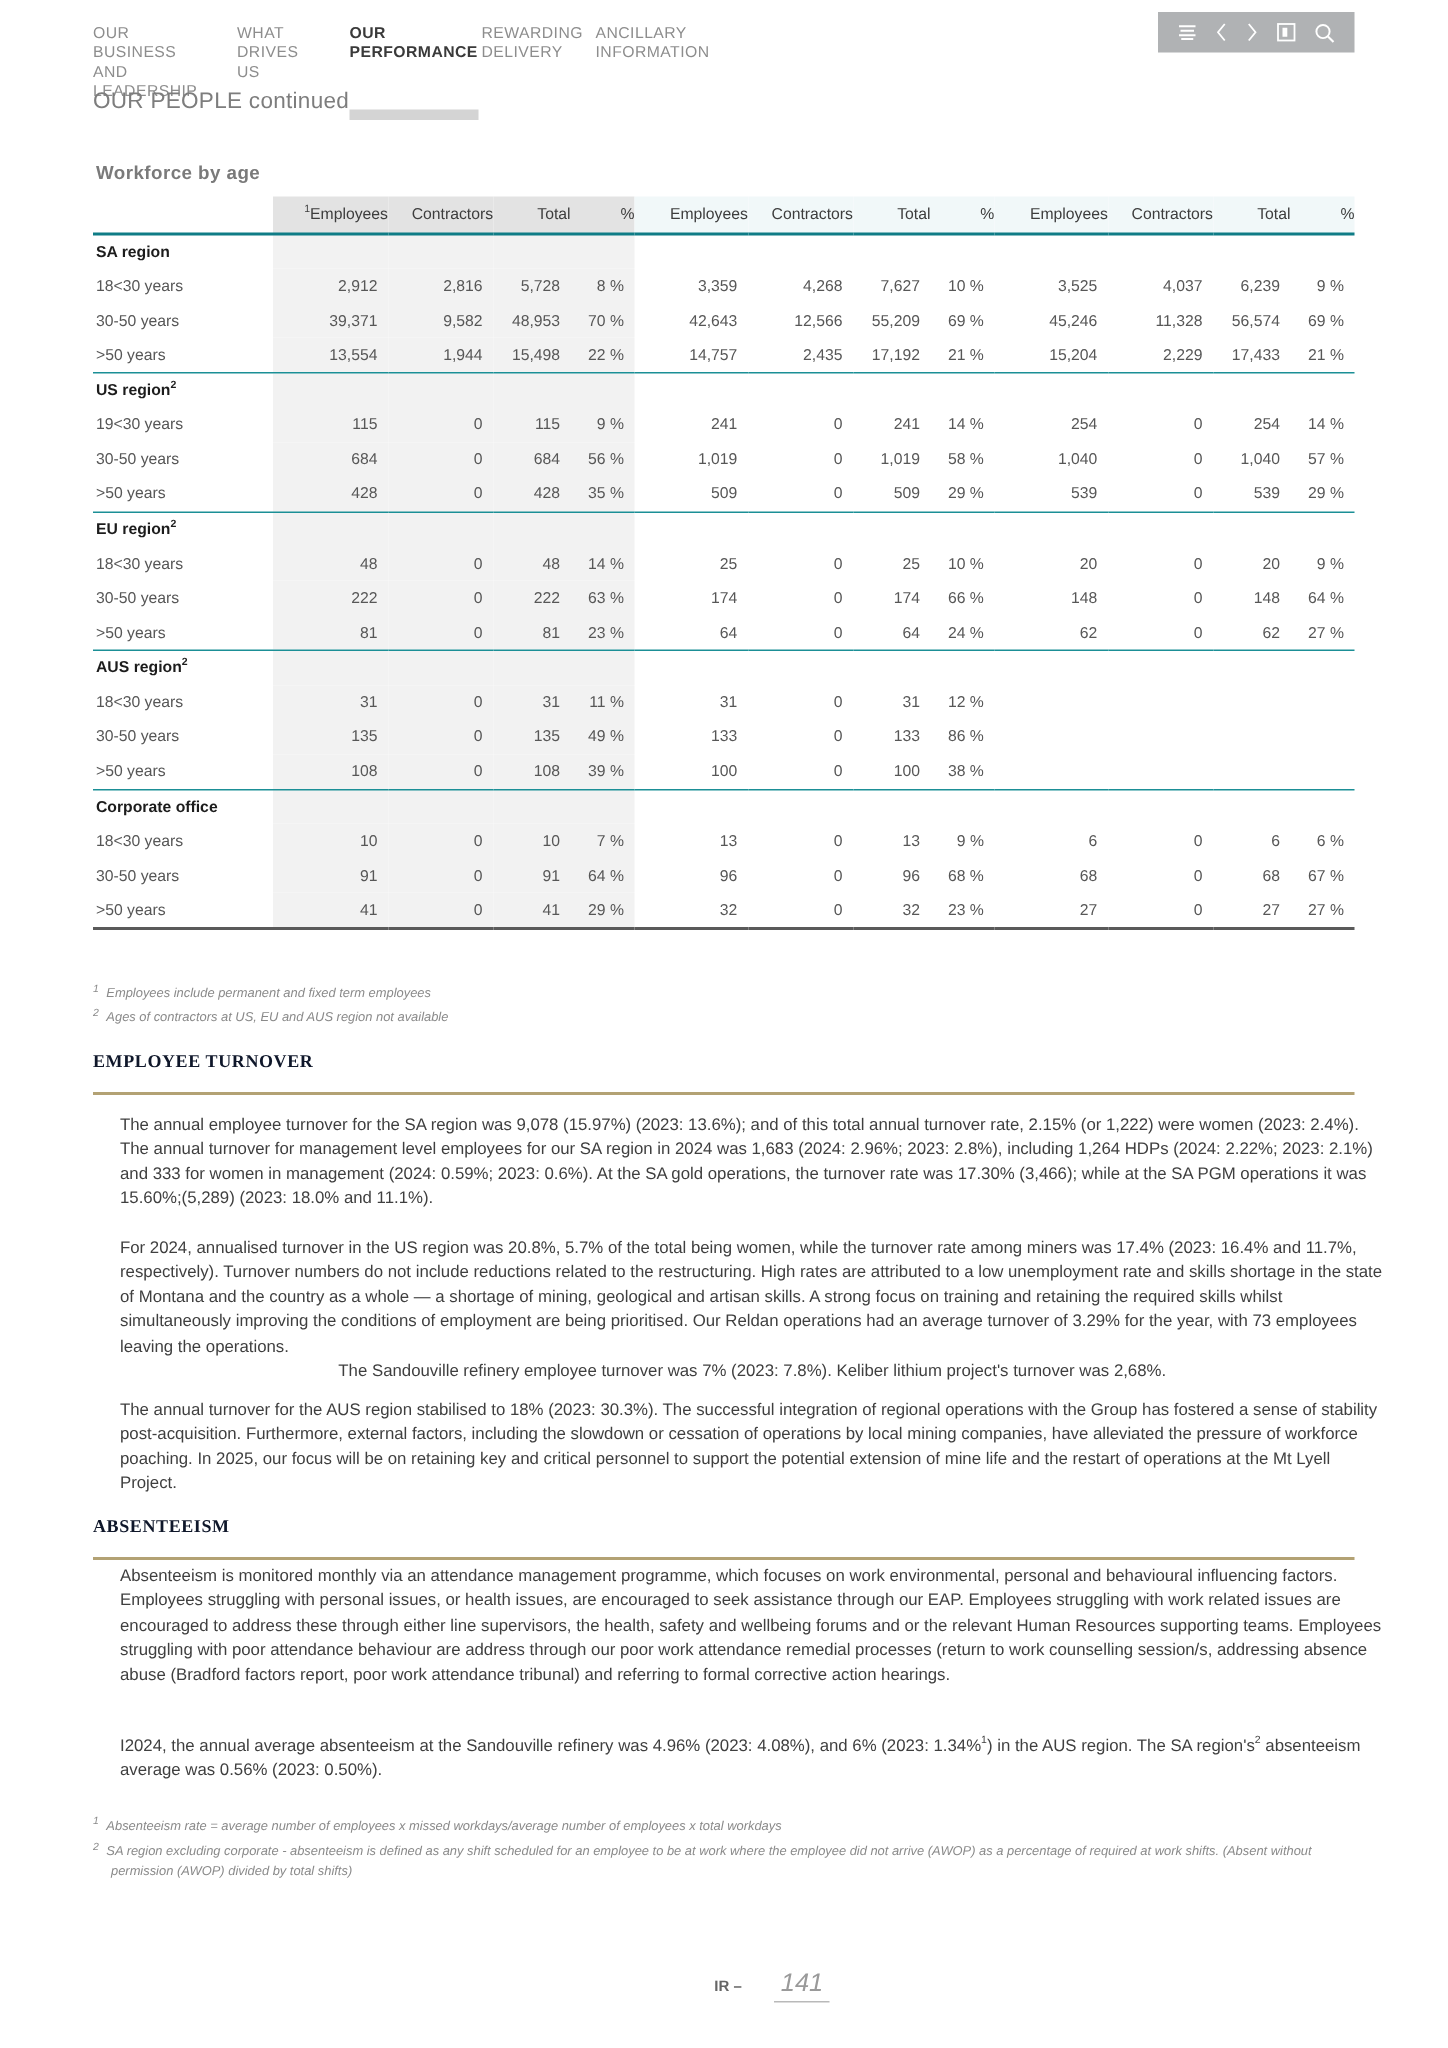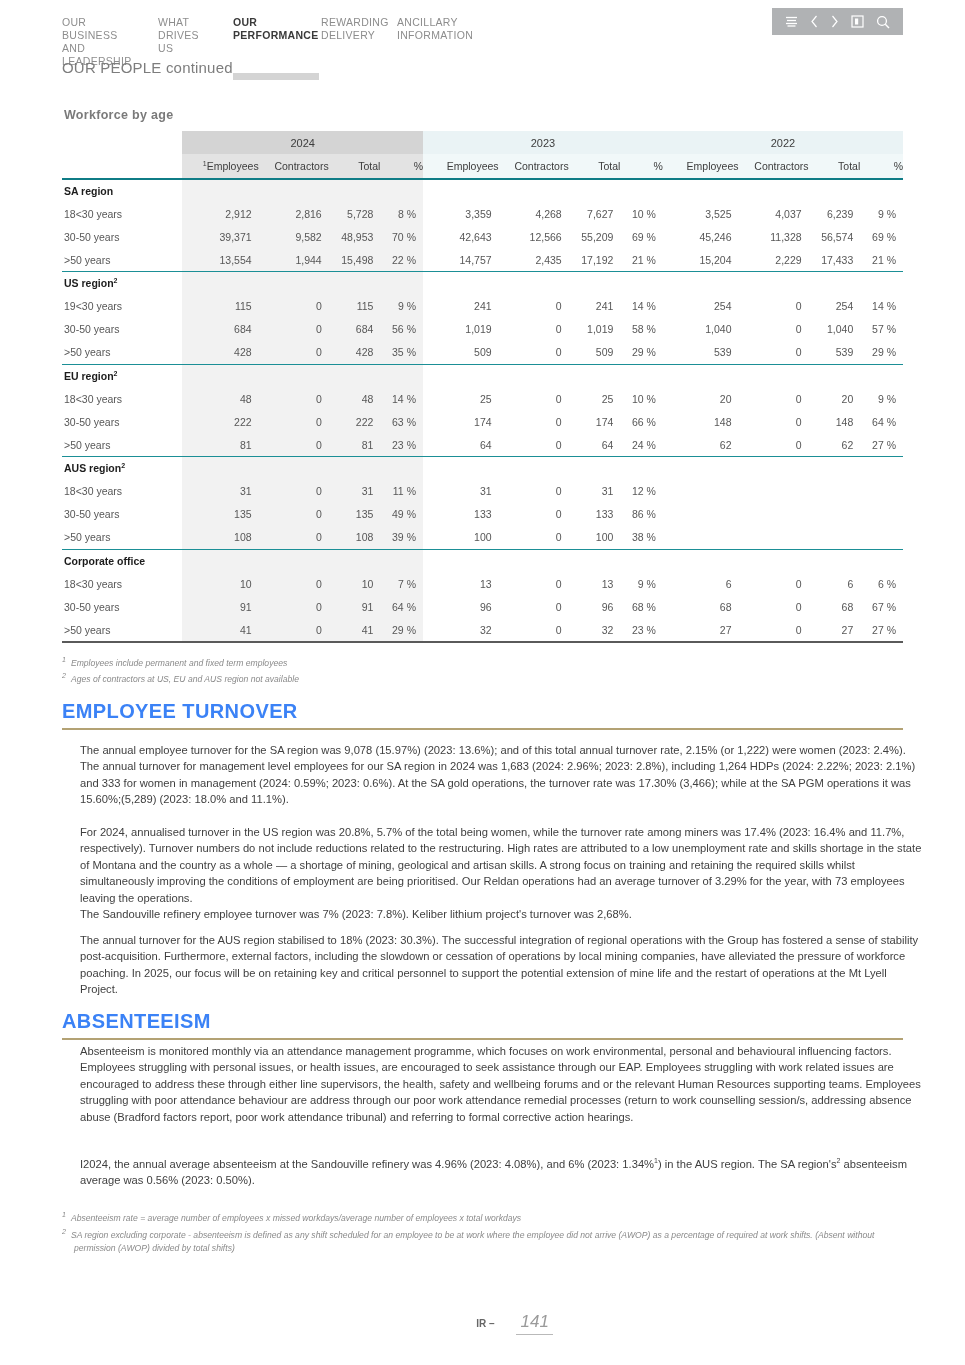--- a/index.html
+++ b/index.html
@@ -104,22 +104,23 @@
   
   .fnote {
     position: absolute; font-size: 8.6px; font-style: italic;
     color: #8a8a8a; line-height: 13px;
   }
   .fnote .mk { font-size: 7px; vertical-align: super; margin-right: 5px; }
 
   
   .sec-h {
     position: absolute; left: 62px;
-    font-size: 20px; font-weight: bold; letter-spacing: .4px;
-    color: #3b82f6;
+    font-size: 12px; font-weight: bold; letter-spacing: .4px;
+    color: #0f172a;
+    font-family: Liberation Serif, serif;
   }
   .sec-rule {
     position: absolute; left: 62px; width: 841px; height: 1.6px;
     background: #b3a274;
   }
   .para {
     position: absolute; left: 80px; width: 843px;
     font-size: 11.2px; line-height: 16.4px; color: #3f3f3f;
     text-align: left;
   }
@@ -203,26 +204,20 @@
       <col style="width:80px">
         <col style="width:73px">
         <col style="width:54px">
         <col style="width:47px">
       <col style="width:80px">
         <col style="width:73px">
         <col style="width:54px">
         <col style="width:47px">
     </colgroup>
     <tbody>
-      <tr class="yr-head">
-        <td></td>
-        <td class="b2024" colspan="4">2024</td>
-        <td class="b2023" colspan="4">2023</td>
-        <td class="b2022" colspan="4">2022</td>
-      </tr>
       <tr class="col-head rule-top">
         <td class="lbl"></td>
         <td class="b2024"><sup>1</sup><span>Employees</span></td>
         <td class="b2024">Contractors</td>
         <td class="b2024">Total</td>
         <td class="b2024">%</td>
         <td class="b2023">Employees</td>
         <td class="b2023">Contractors</td>
         <td class="b2023">Total</td>
         <td class="b2023">%</td>
@@ -553,21 +548,21 @@
     <span class="mk">1</span><span>Employees include permanent and fixed term employees</span>
   </div>
   <div class="fnote" id="tfn2" style="left:62px; top:669px;">
     <span class="mk">2</span><span>Ages of contractors at US, EU and AUS region not available</span>
   </div>
 
   <div class="sec-h" style="top:700px;">EMPLOYEE TURNOVER</div>
   <div class="sec-rule" style="top:728px;"></div>
   <div class="para" style="top:742px;">The annual employee turnover for the SA region was 9,078 (15.97%) (2023: 13.6%); and of this total annual turnover rate, 2.15% (or 1,222) were women (2023: 2.4%). The annual turnover for management level employees for our SA region in 2024 was 1,683 (2024: 2.96%; 2023: 2.8%), including 1,264 HDPs (2024: 2.22%; 2023: 2.1%) and 333 for women in management (2024: 0.59%; 2023: 0.6%). At the SA gold operations, the turnover rate was 17.30% (3,466); while at the SA PGM operations it was 15.60%;(5,289) (2023: 18.0% and 11.1%).</div>
   <div class="para" style="top:824px;">For 2024, annualised turnover in the US region was 20.8%, 5.7% of the total being women, while the turnover rate among miners was 17.4% (2023: 16.4% and 11.7%, respectively). Turnover numbers do not include reductions related to the restructuring. High rates are attributed to a low unemployment rate and skills shortage in the state of Montana and the country as a whole — a shortage of mining, geological and artisan skills. A strong focus on training and retaining the required skills whilst simultaneously improving the conditions of employment are being prioritised. Our Reldan operations had an average turnover of 3.29% for the year, with 73 employees leaving the operations.</div>
-  <div class="para" style="top:906px;">The Sandouville refinery employee turnover was 7% (2023: 7.8%). Keliber lithium project's turnover was 2,68%.</div>
+  <div class="para" style="top:906px;text-align:center;">The Sandouville refinery employee turnover was 7% (2023: 7.8%). Keliber lithium project's turnover was 2,68%.</div>
   <div class="para" style="top:932px;">The annual turnover for the AUS region stabilised to 18% (2023: 30.3%). The successful integration of regional operations with the Group has fostered a sense of stability post-acquisition. Furthermore, external factors, including the slowdown or cessation of operations by local mining companies, have alleviated the pressure of workforce poaching. In 2025, our focus will be on retaining key and critical personnel to support the potential extension of mine life and the restart of operations at the Mt Lyell Project.</div>
 
   <div class="sec-h" style="top:1010px;">ABSENTEEISM</div>
   <div class="sec-rule" style="top:1038px;"></div>
   <div class="para" style="top:1043px;">Absenteeism is monitored monthly via an attendance management programme, which focuses on work environmental, personal and behavioural influencing factors. Employees struggling with personal issues, or health issues, are encouraged to seek assistance through our EAP. Employees struggling with work related issues are encouraged to address these through either line supervisors, the health, safety and wellbeing forums and or the relevant Human Resources supporting teams. Employees struggling with poor attendance behaviour are address through our poor work attendance remedial processes (return to work counselling session/s, addressing absence abuse (Bradford factors report, poor work attendance tribunal) and referring to formal corrective action hearings.</div>
   <div class="para" style="top:1156px;"><span>I2024, the annual average absenteeism at the Sandouville refinery was 4.96% (2023: 4.08%), and 6% (2023: 1.34%</span><sup>1</sup><span>) in the AUS region. The SA region's</span><sup>2</sup><span> absenteeism average was 0.56% (2023: 0.50%).</span></div>
 
   <div class="fnote" style="left:62px; top:1208px; width:860px;">
     <span class="mk">1</span><span>Absenteeism rate = average number of employees x missed workdays/average number of employees x total workdays</span>
   </div>

